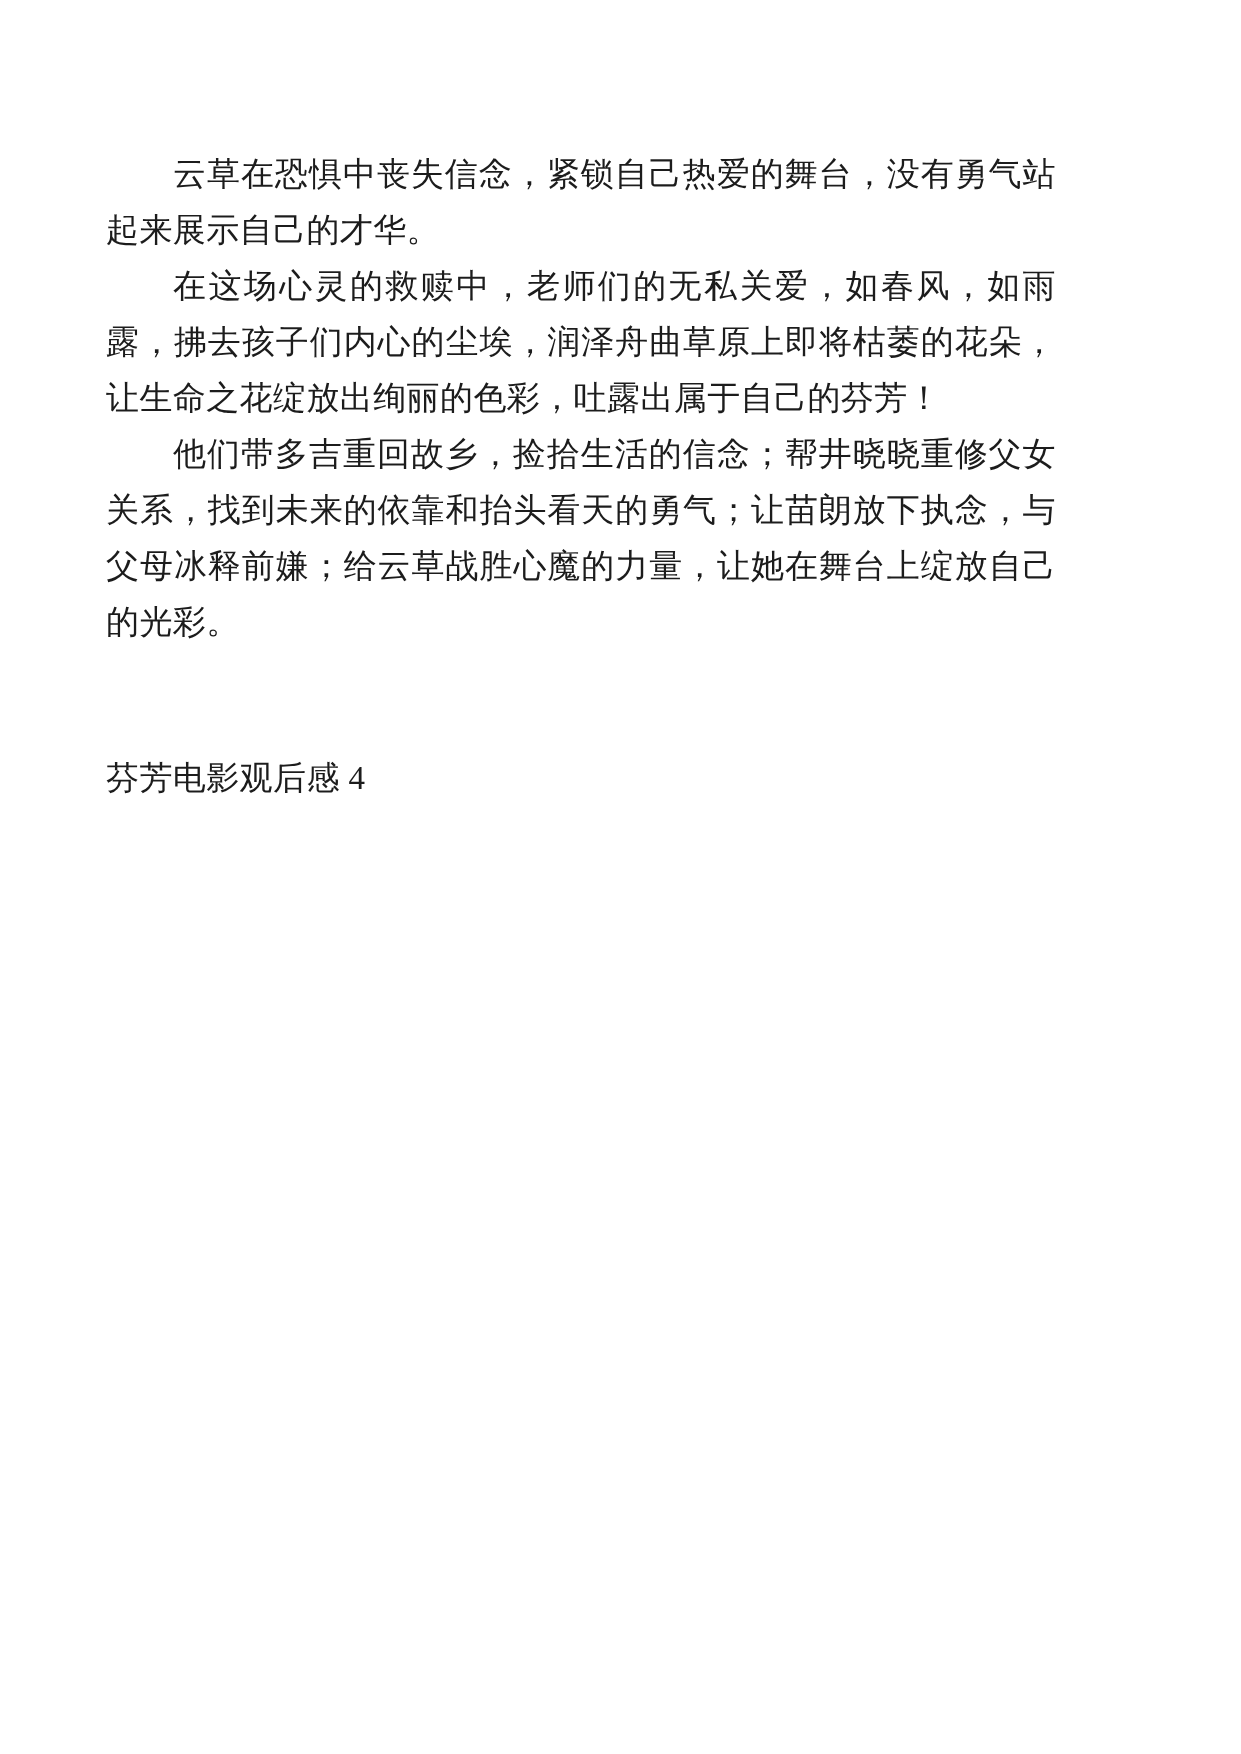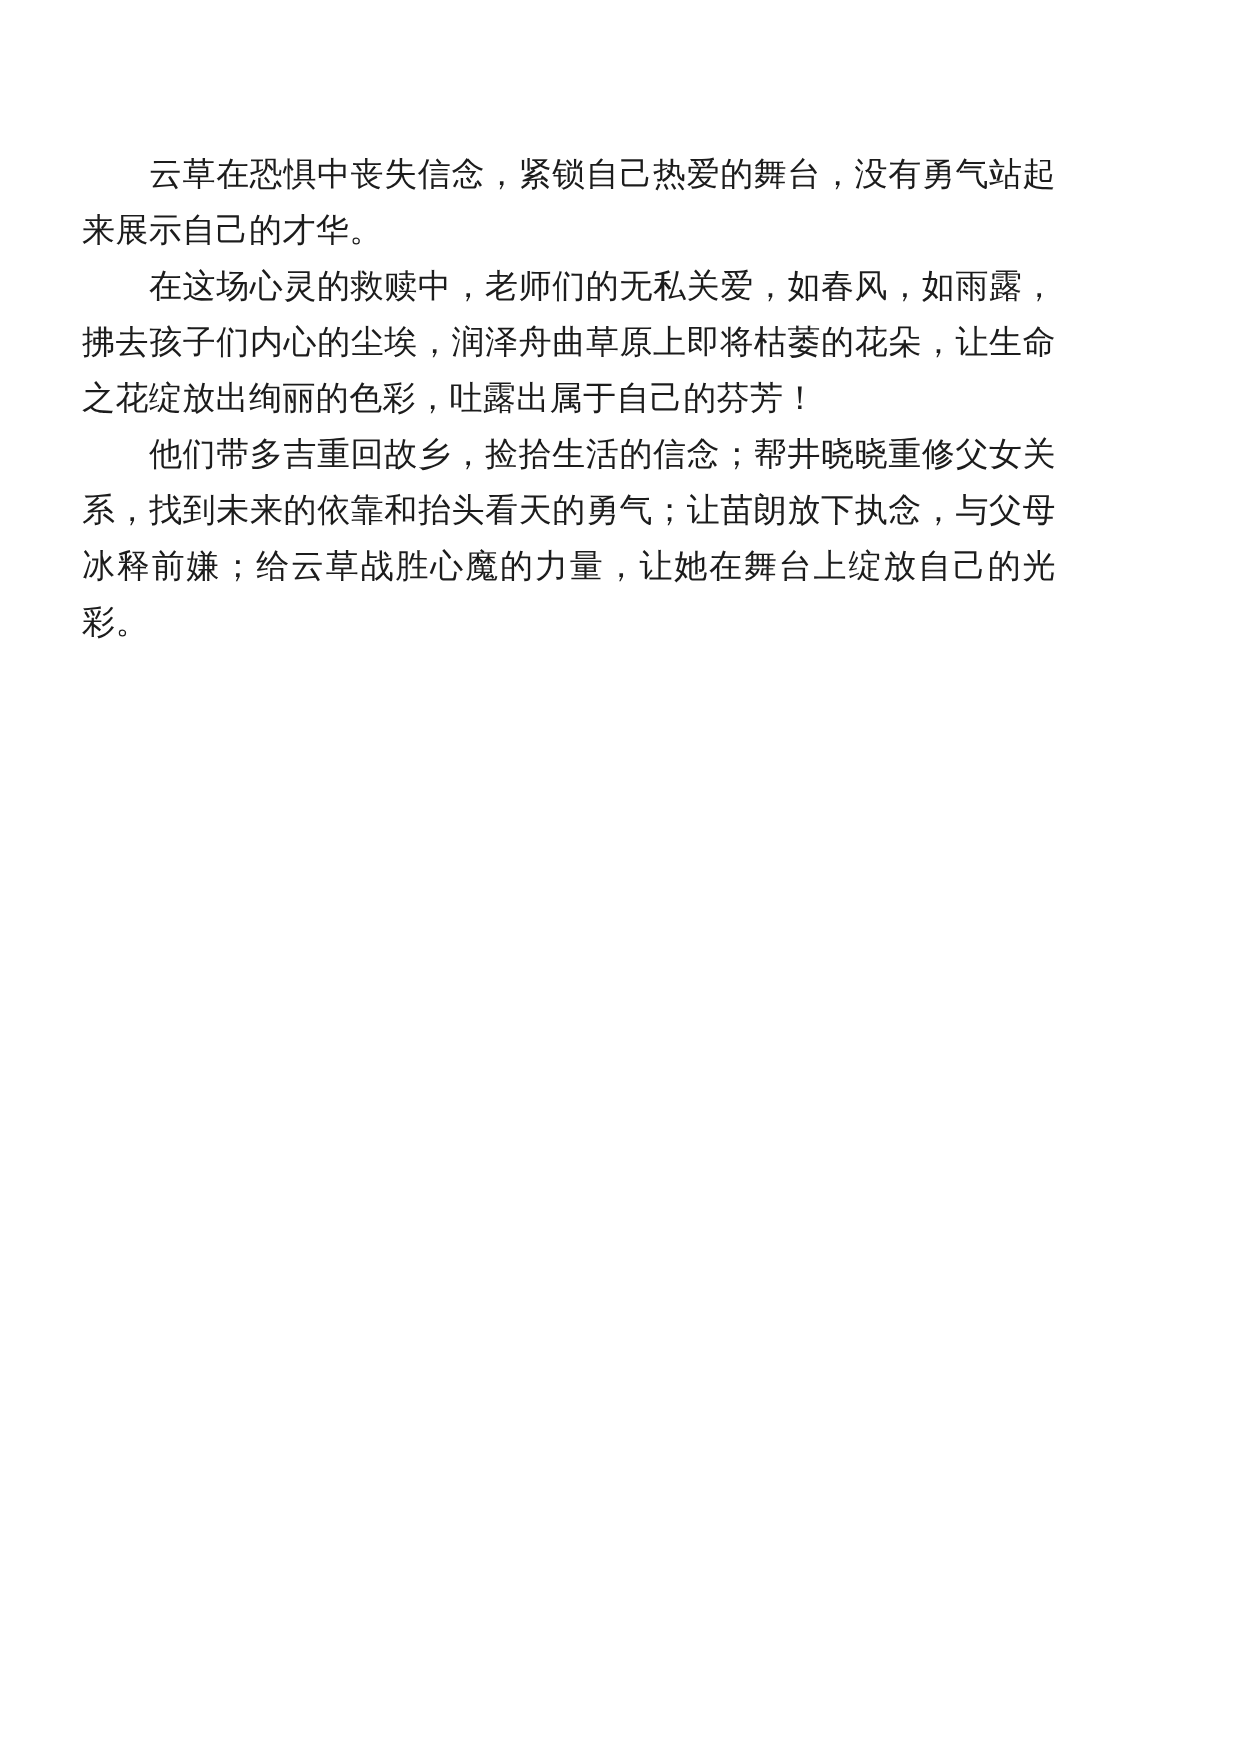--- a/index.html
+++ b/index.html
@@ -9,21 +9,21 @@
   }
   body {
     width: 1241px;
     height: 1754px;
     font-family: "Liberation Serif", "DejaVu Serif", serif;
   }
   .page {
     box-sizing: border-box;
     width: 1241px;
     height: 1754px;
-    padding: 146px 185px 40px 82px;
+    padding: 146px 185px 40px 106px;
     overflow: hidden;
     background: #ffffff;
     color: #1c1c1c;
   }
   .para {
     margin: 0;
     font-size: 33px;
     line-height: 56px;
     letter-spacing: 0.4px;
     text-indent: 67px;
@@ -43,14 +43,15 @@
   }
 </style>
 </head>
 <body>
 
 <div class="page">
   <p class="para">云草在恐惧中丧失信念，紧锁自己热爱的舞台，没有勇气站起来展示自己的才华。</p>
   <p class="para">在这场心灵的救赎中，老师们的无私关爱，如春风，如雨露，拂去孩子们内心的尘埃，润泽舟曲草原上即将枯萎的花朵，让生命之花绽放出绚丽的色彩，吐露出属于自己的芬芳！</p>
   <p class="para">他们带多吉重回故乡，捡拾生活的信念；帮井晓晓重修父女关系，找到未来的依靠和抬头看天的勇气；让苗朗放下执念，与父母冰释前嫌；给云草战胜心魔的力量，让她在舞台上绽放自己的光彩。</p>
 
+  <h2 class="heading">芬芳电影观后感 4</h2>
 
 </div>
 
 </body></html>

